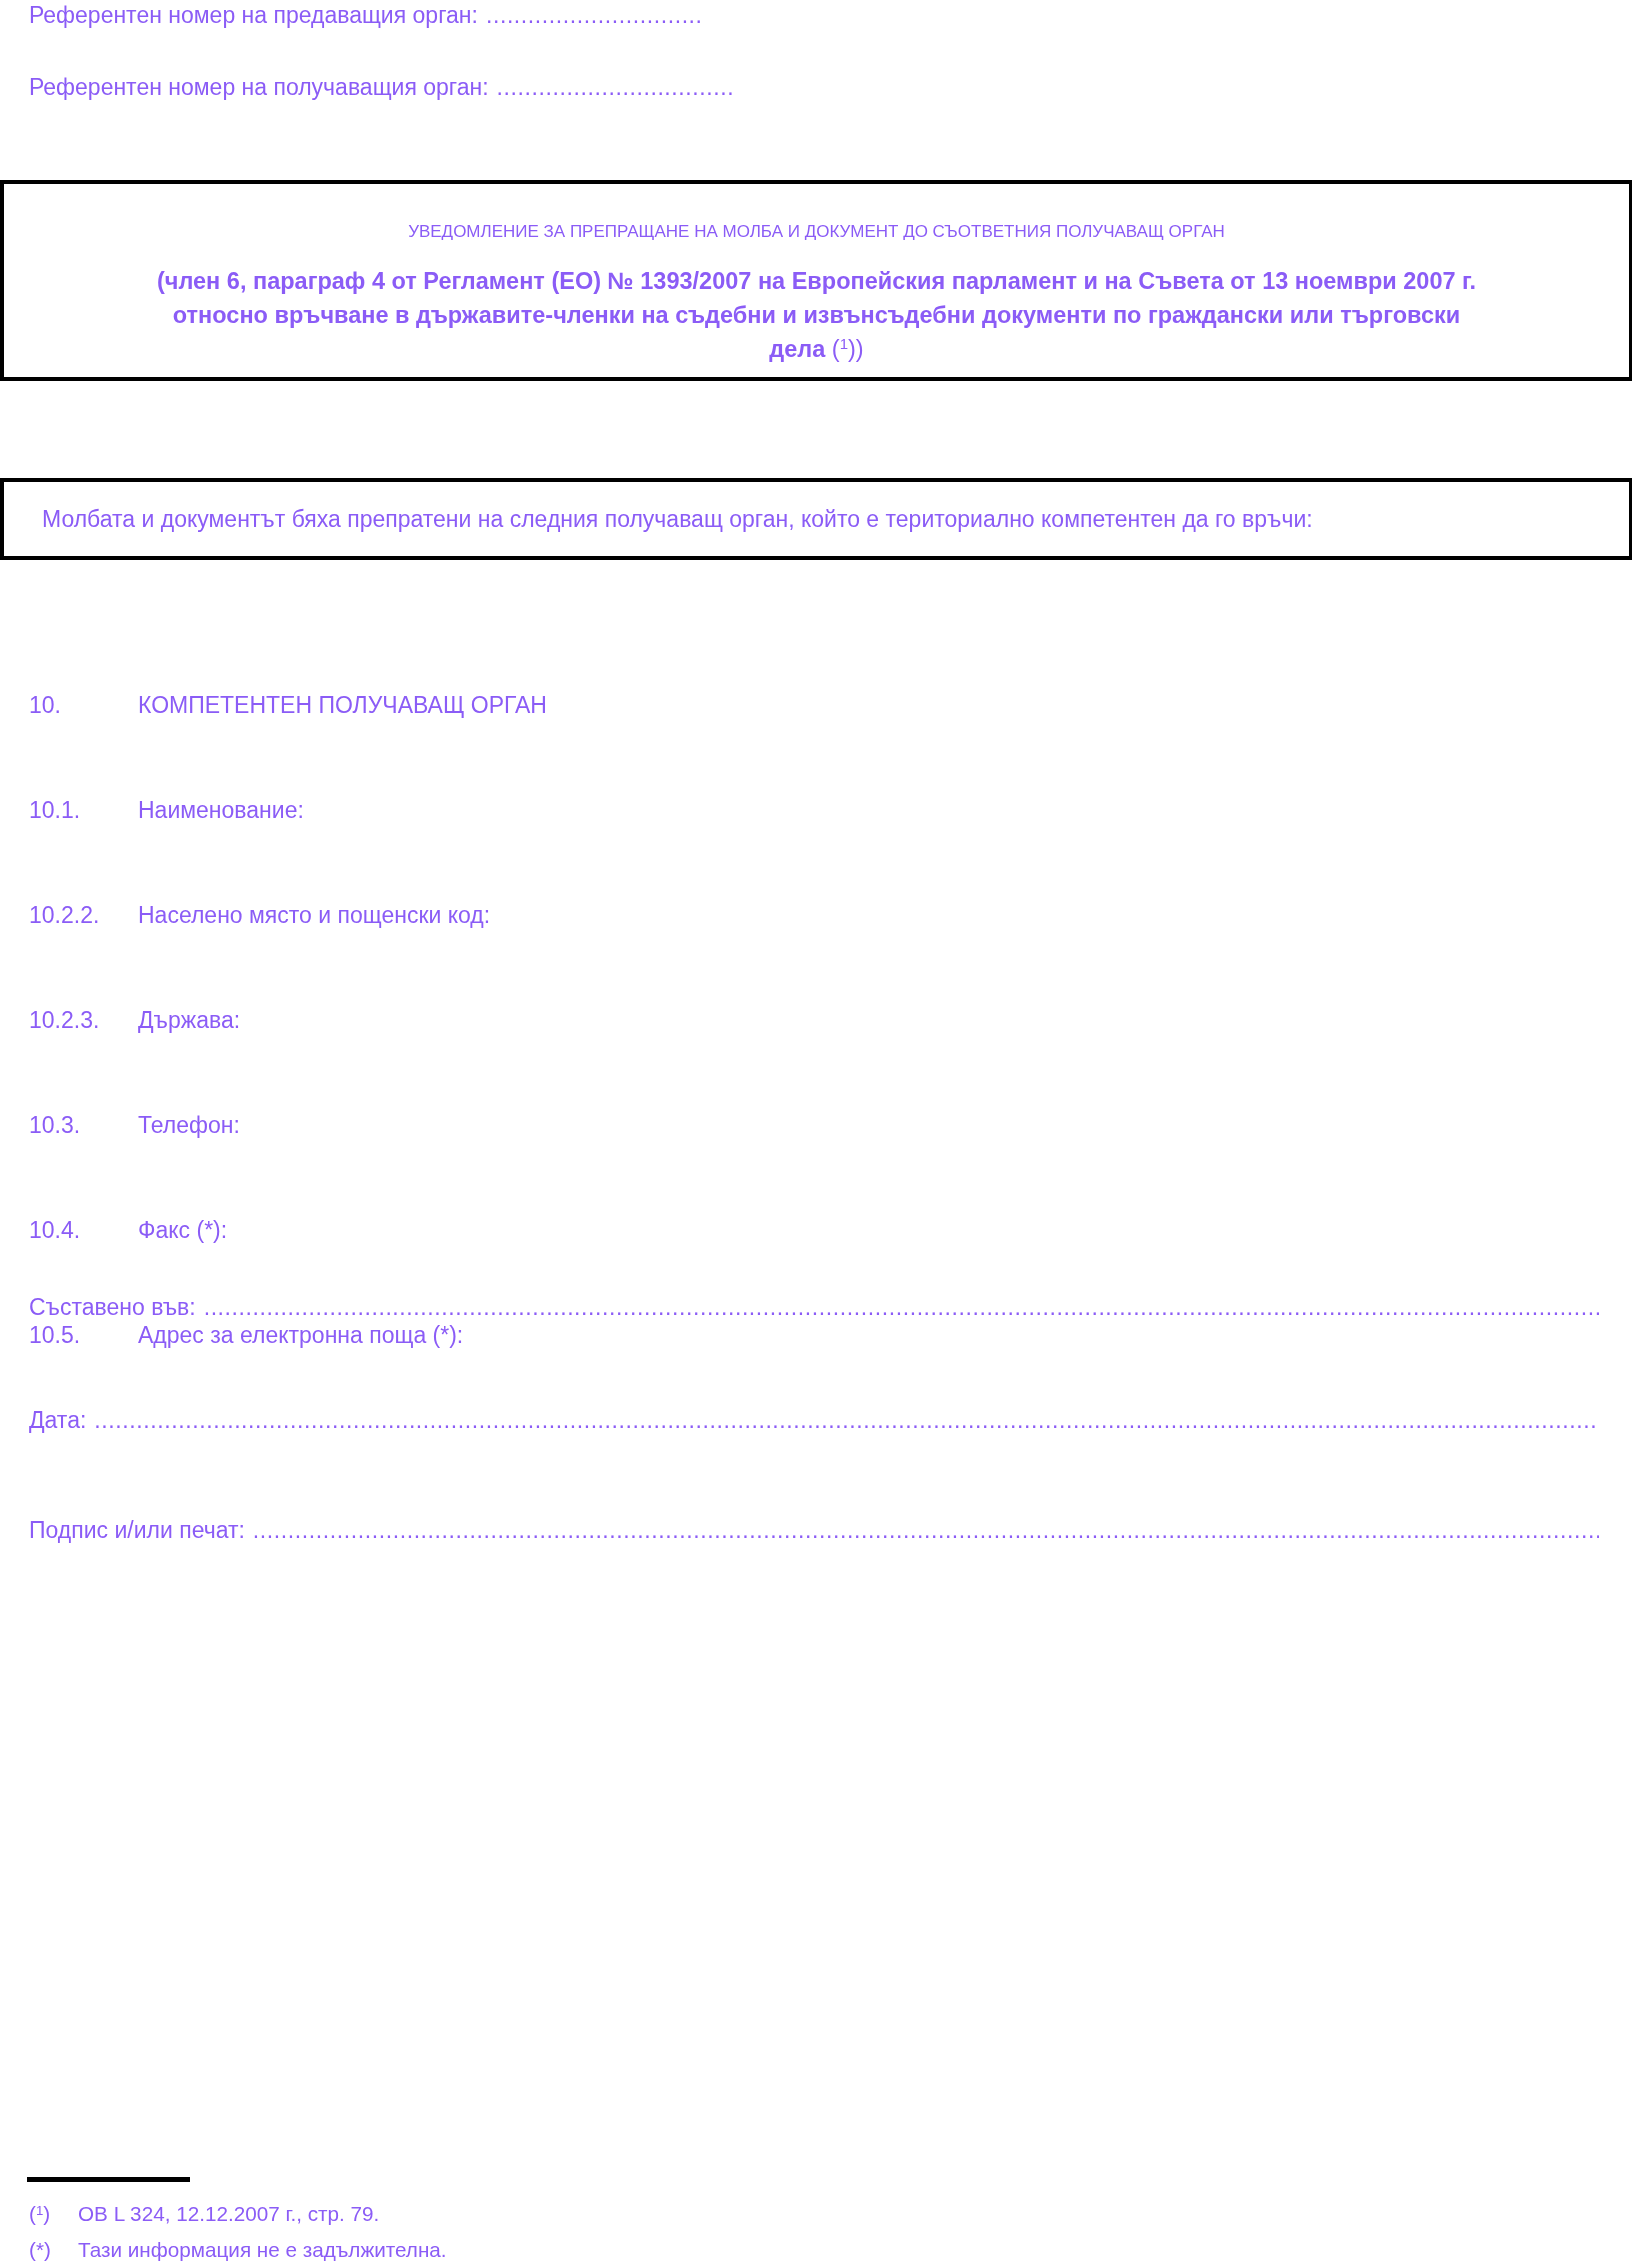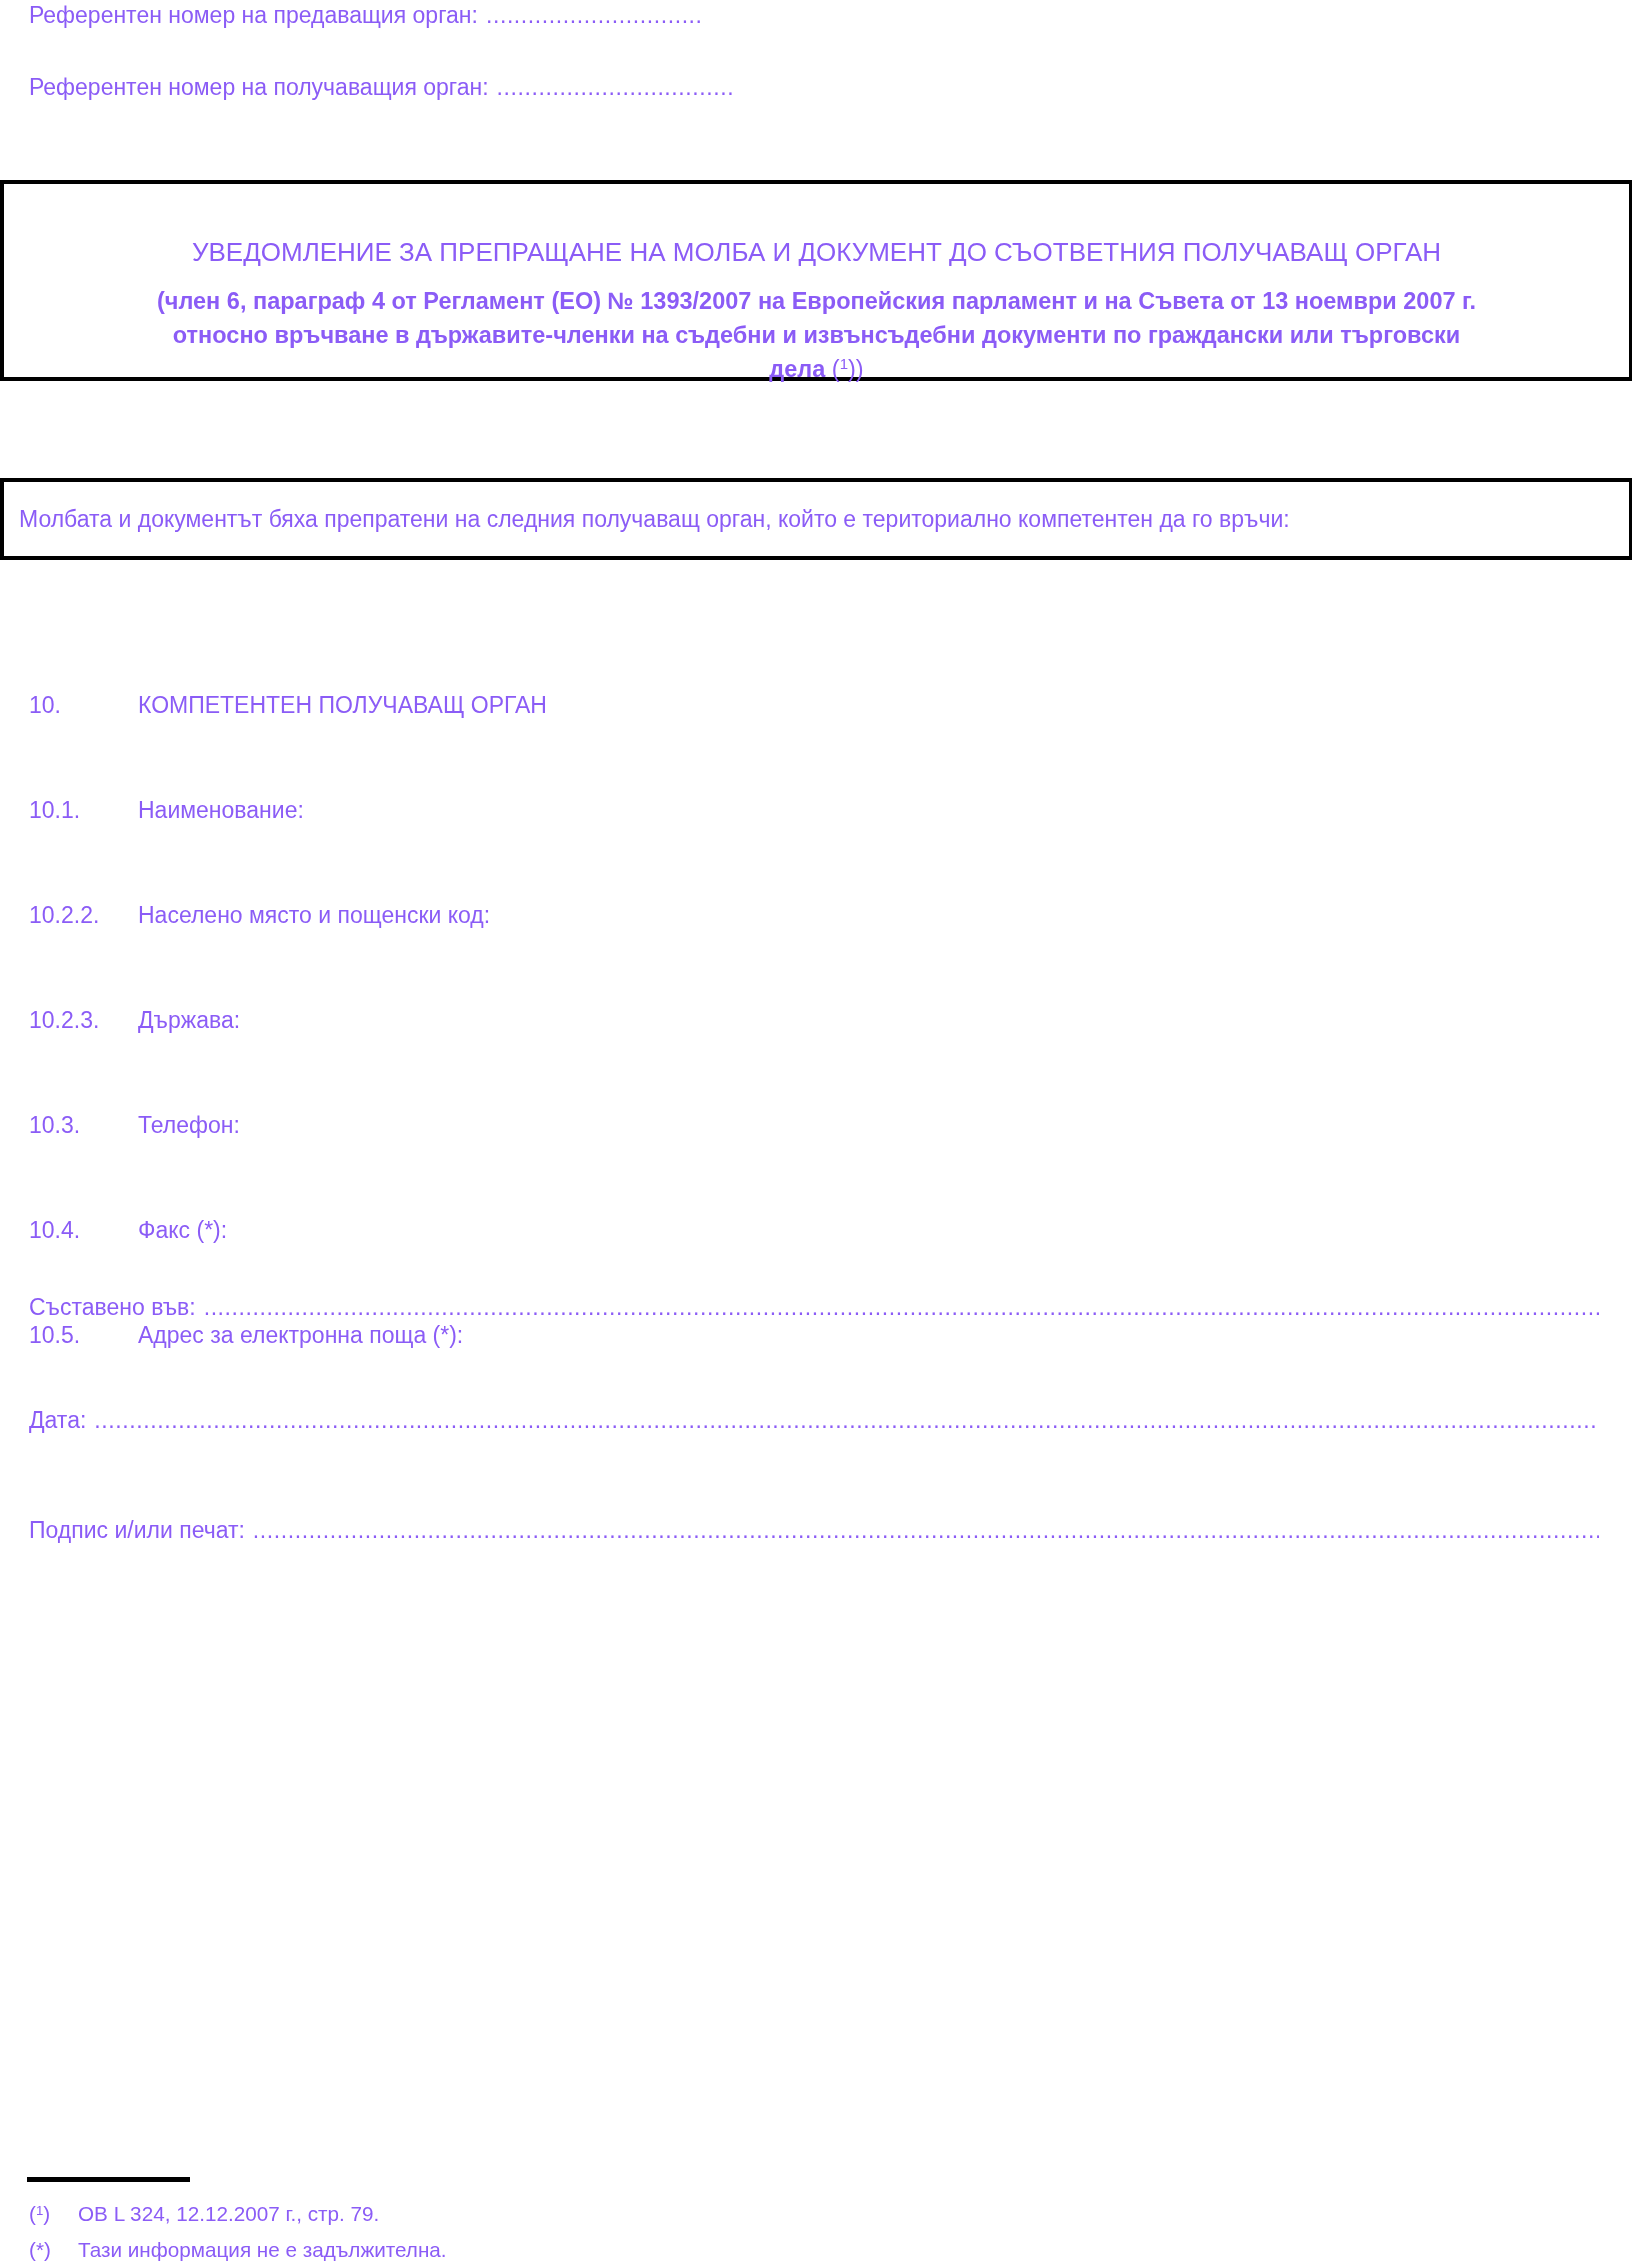--- a/index.html
+++ b/index.html
@@ -35,24 +35,23 @@
     left: 0;
     right: 0;
     top: 180px;
     height: 201px;
     border: 4px solid #000000;
     box-sizing: border-box;
     text-align: center;
     padding: 33px 46px 0 46px;
   }
   .notice-title {
-    font-size: 26px;
+    font-size: 17px;
     line-height: 30px;
     font-weight: 400;
-    margin-top: 20px;
   }
   .notice-subtitle {
     margin-top: 17px;
     font-weight: 700;
     font-size: 23.5px;
     line-height: 34px;
   }
   .notice-subtitle .sub-line { white-space: nowrap; }
   sup.fn-sup {
     font-size: 15px;
@@ -65,21 +64,21 @@
   
   .forwarded-box {
     left: 0;
     right: 0;
     top: 478px;
     height: 82px;
     border: 4px solid #000000;
     box-sizing: border-box;
     display: flex;
     align-items: center;
-    padding: 0 15px;
+    padding: 0 38px;
     white-space: nowrap;
   }
 
   
   .items {
     left: 29px;
     top: 646px;
     right: 34px;
   }
   .item {

